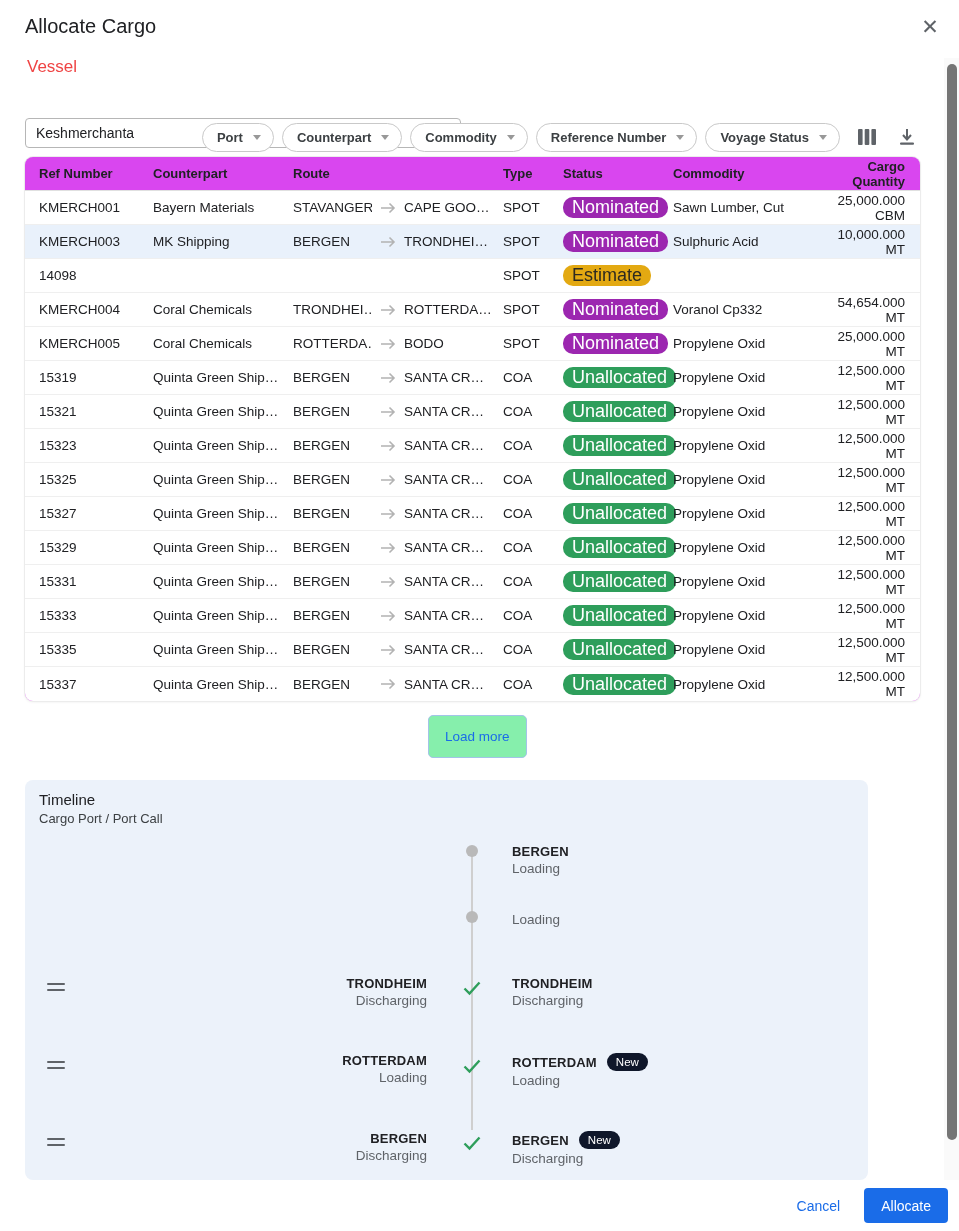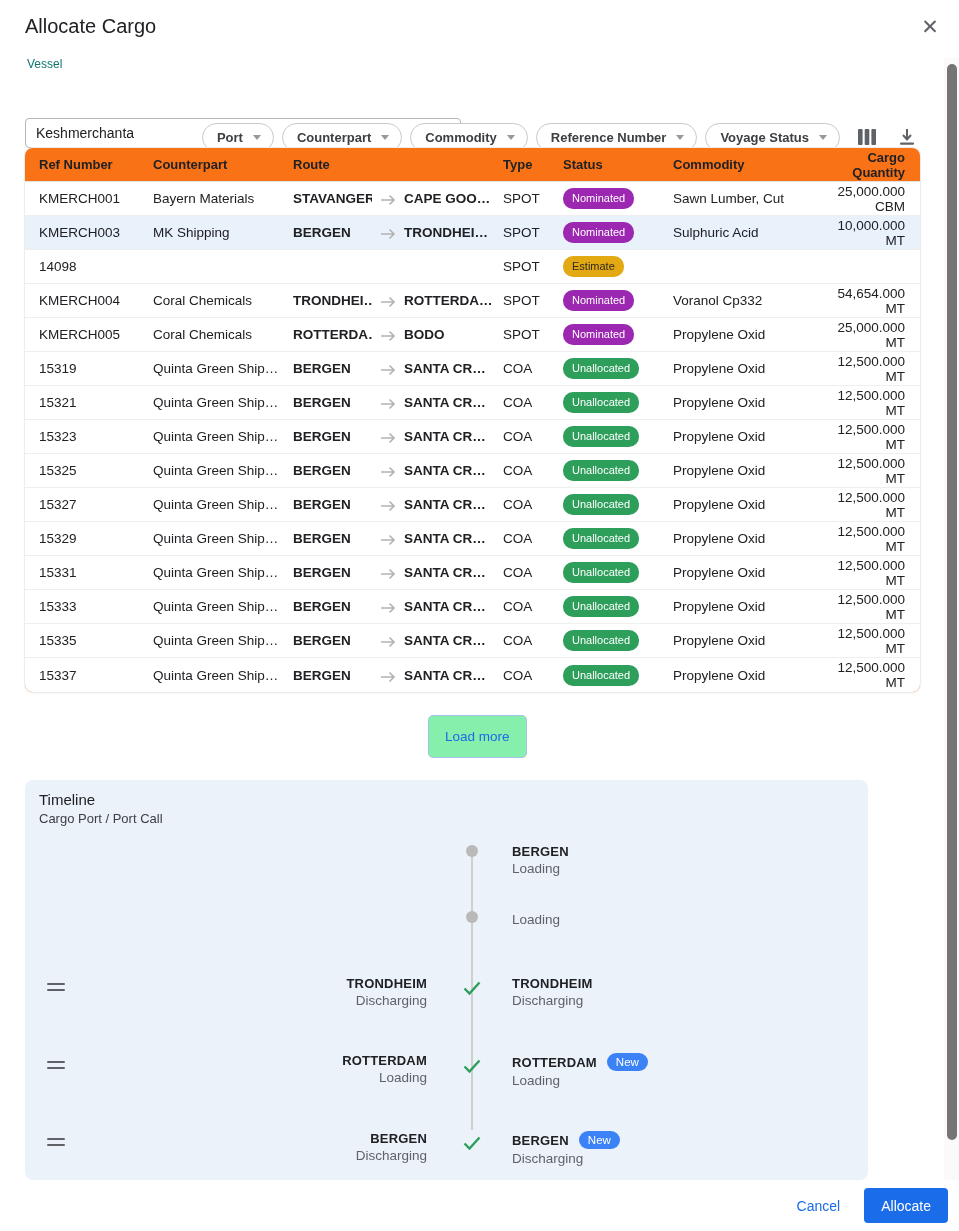--- a/index.html
+++ b/index.html
@@ -6,53 +6,53 @@
   html,body { width:959px; height:1231px; background:#fff; overflow:hidden;
     font-family:"Liberation Sans", sans-serif; color:#202124; }
   .dialog { position:relative; width:959px; height:1231px; background:#fff; border-radius:12px; }
 
   
   .dlg-title { position:absolute; left:25px; top:15px; font-size:20px; font-weight:400; color:#202124; }
   .close-x { position:absolute; right:17px; top:15px; width:24px; height:24px; cursor:pointer;
     color:#5f6368; font-size:21px; line-height:24px; text-align:center; }
 
   
-  .field-label { position:absolute; left:27px; top:57px; font-size:12px; color:#0f766e; }
+  .field-label { position:absolute; left:27px; top:57px; font-size:17px; color:#ef4444; }
   .vessel-select { position:absolute; left:25px; top:74px; width:436px; height:30px;
     border:1px solid #b6b6b6; border-radius:4px; background:#fff; display:flex; align-items:center;
     padding:0 10px; font-size:14px; color:#202124; cursor:pointer;margin-top:44px; }
   .vessel-select .caret { margin-left:auto; }
   .caret { width:0; height:0; border-left:5px solid transparent; border-right:5px solid transparent;
     border-top:6px solid #757575; display:inline-block; }
 
   
   .filters { position:absolute; left:25px; top:122px; width:895px; height:30px;
     display:flex; justify-content:flex-end; align-items:center; gap:8px; }
   .chip { height:29px; border:1px solid #c9c9c9; border-radius:15px; background:#fff;
     display:flex; align-items:center; gap:10px; padding:0 12px 0 14px; font-size:13px;
     color:#3c4043; font-weight:600; cursor:pointer; white-space:nowrap; }
   .chip .caret { border-top-width:5px; border-left-width:4.5px; border-right-width:4.5px; opacity:.75; }
   .icon-btn { width:26px; height:26px; display:flex; align-items:center; justify-content:center;
     cursor:pointer; margin-left:6px; }
 
   
-  .tbl { position:absolute; left:25px; top:148px; width:895px; border-radius:8px;
-    background:#f97316; box-shadow:0 0 0 1px #ececec, 0 1px 3px rgba(0,0,0,.08); overflow:hidden; }
+  .tbl { position:absolute; left:25px; top:157px; width:895px; border-radius:8px;
+    background:#d946ef; box-shadow:0 0 0 1px #ececec, 0 1px 3px rgba(0,0,0,.08); overflow:hidden; }
   .trow { display:grid; grid-template-columns:114px 140px 210px 60px 110px 150px 1fr;
     align-items:center; height:34px; padding:0 15px 0 14px; font-size:13.5px; border-bottom:1px solid #efefef; }
   .trow:last-child { border-bottom:none; }
   .thead { font-weight:700; font-size:13px; color:#202124; border-bottom:1px solid #e0e0e0; cursor:default; }
   .tbody-row { cursor:pointer; background:#fff; }
   .tbody-row.selected { background:#e9f1fb; }
   .cell-qty { text-align:right; }
-  .route-cell { display:flex; align-items:flex-end; gap:8px; overflow:hidden;font-weight:bold; }
+  .route-cell { display:flex; align-items:center; gap:8px; overflow:hidden; }
   .route-origin { width:79px; flex:0 0 79px; white-space:nowrap; overflow:hidden; }
   .route-arrow { color:#b3b3b3; flex:0 0 auto; display:flex; }
   .route-dest { white-space:nowrap; overflow:hidden; }
-  .badge { display:inline-block; padding:3px 9px; border-radius:10px; font-size:11px;
+  .badge { display:inline-block; padding:3px 9px; border-radius:10px; font-size:18px;
     color:#fff; line-height:15px; }
   .cell-ellip { white-space:nowrap; overflow:hidden; }
 
   
   .load-more { position:absolute; left:428px; top:715px; height:43px; padding:0 16px;
     background:#86efac; border:1px solid #a3c4e8; border-radius:5px; color:#1a6ce8;
     font-size:13.5px; font-family:inherit; cursor:pointer; }
 
   
   .timeline { position:absolute; left:25px; top:780px; width:843px; height:400px;
@@ -61,21 +61,21 @@
   .tl-sub { position:absolute; left:14px; top:31px; font-size:13px; color:#3c4043; }
   .tl-line { position:absolute; left:446px; width:2px; background:#cfcfcf; }
   .tl-dot { position:absolute; width:12px; height:12px; border-radius:50%; background:#b9b9b9; }
   .tl-check { position:absolute; width:22px; height:22px; color:#2e9e5b; }
   .tl-right { position:absolute; left:487px; width:380px; }
   .tl-left { position:absolute; width:200px; text-align:right; }
   .tl-name-row { display:flex; align-items:center; gap:10px; }
   .tl-left .tl-name-row { justify-content:flex-end; }
   .tl-name { font-size:13px; font-weight:700; color:#202124; letter-spacing:.2px; }
   .tl-act { font-size:13.5px; color:#5f6368; margin-top:2px; }
-  .new-badge { background:#3b82f6; color:#fff; font-size:11.5px; padding:2.5px 9px;
+  .new-badge { background:#0f172a; color:#fff; font-size:11.5px; padding:2.5px 9px;
     border-radius:10px; line-height:13px; }
   .drag-handle { position:absolute; left:22px; width:18px; height:9px; cursor:grab; }
   .drag-handle::before, .drag-handle::after { content:""; display:block; height:2px;
     background:#5f6368; border-radius:1px; }
   .drag-handle::before { margin-bottom:4px; }
 
   
   .footer { position:absolute; left:0; top:1188px; width:948px; display:flex;
     justify-content:flex-end; align-items:center; gap:24px; }
   .btn-text { background:none; border:none; color:#1a6ce8; font-size:14px;

